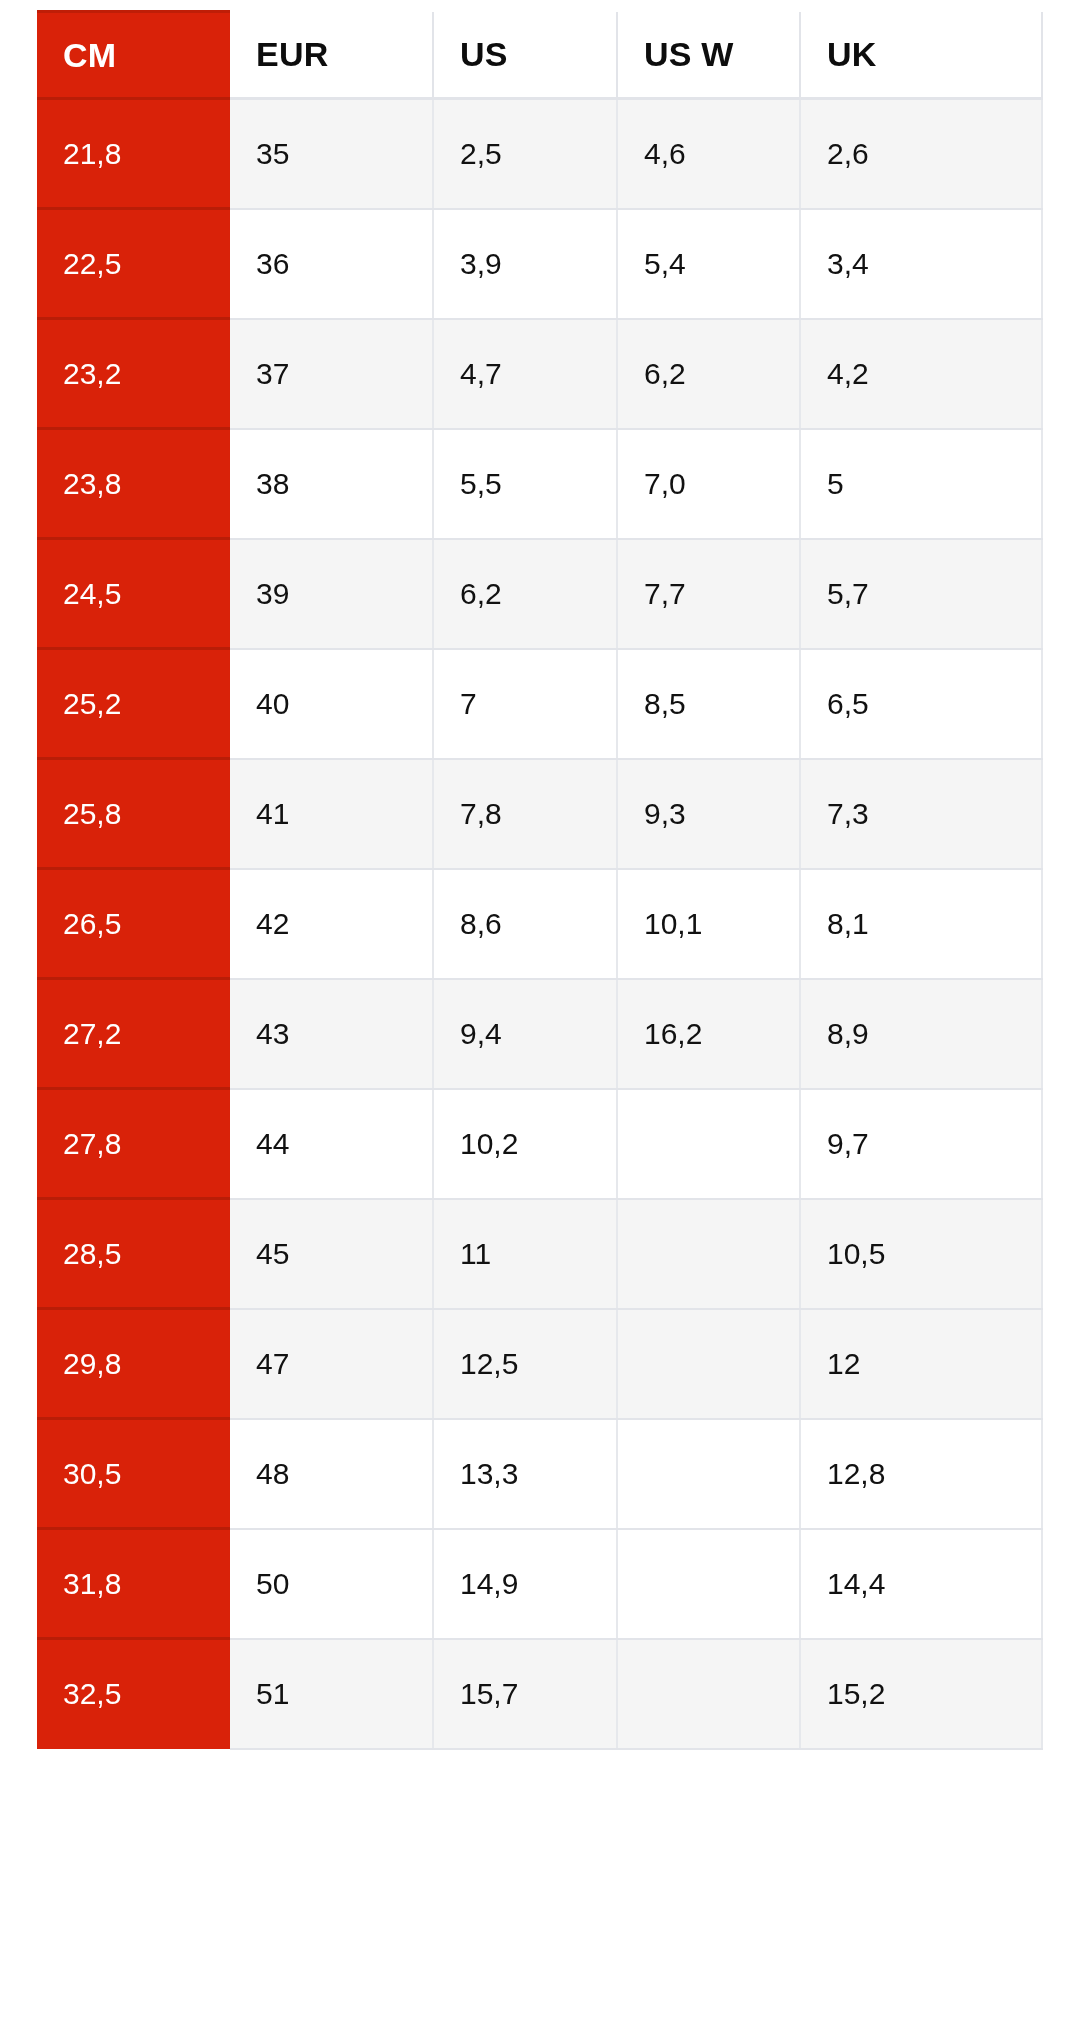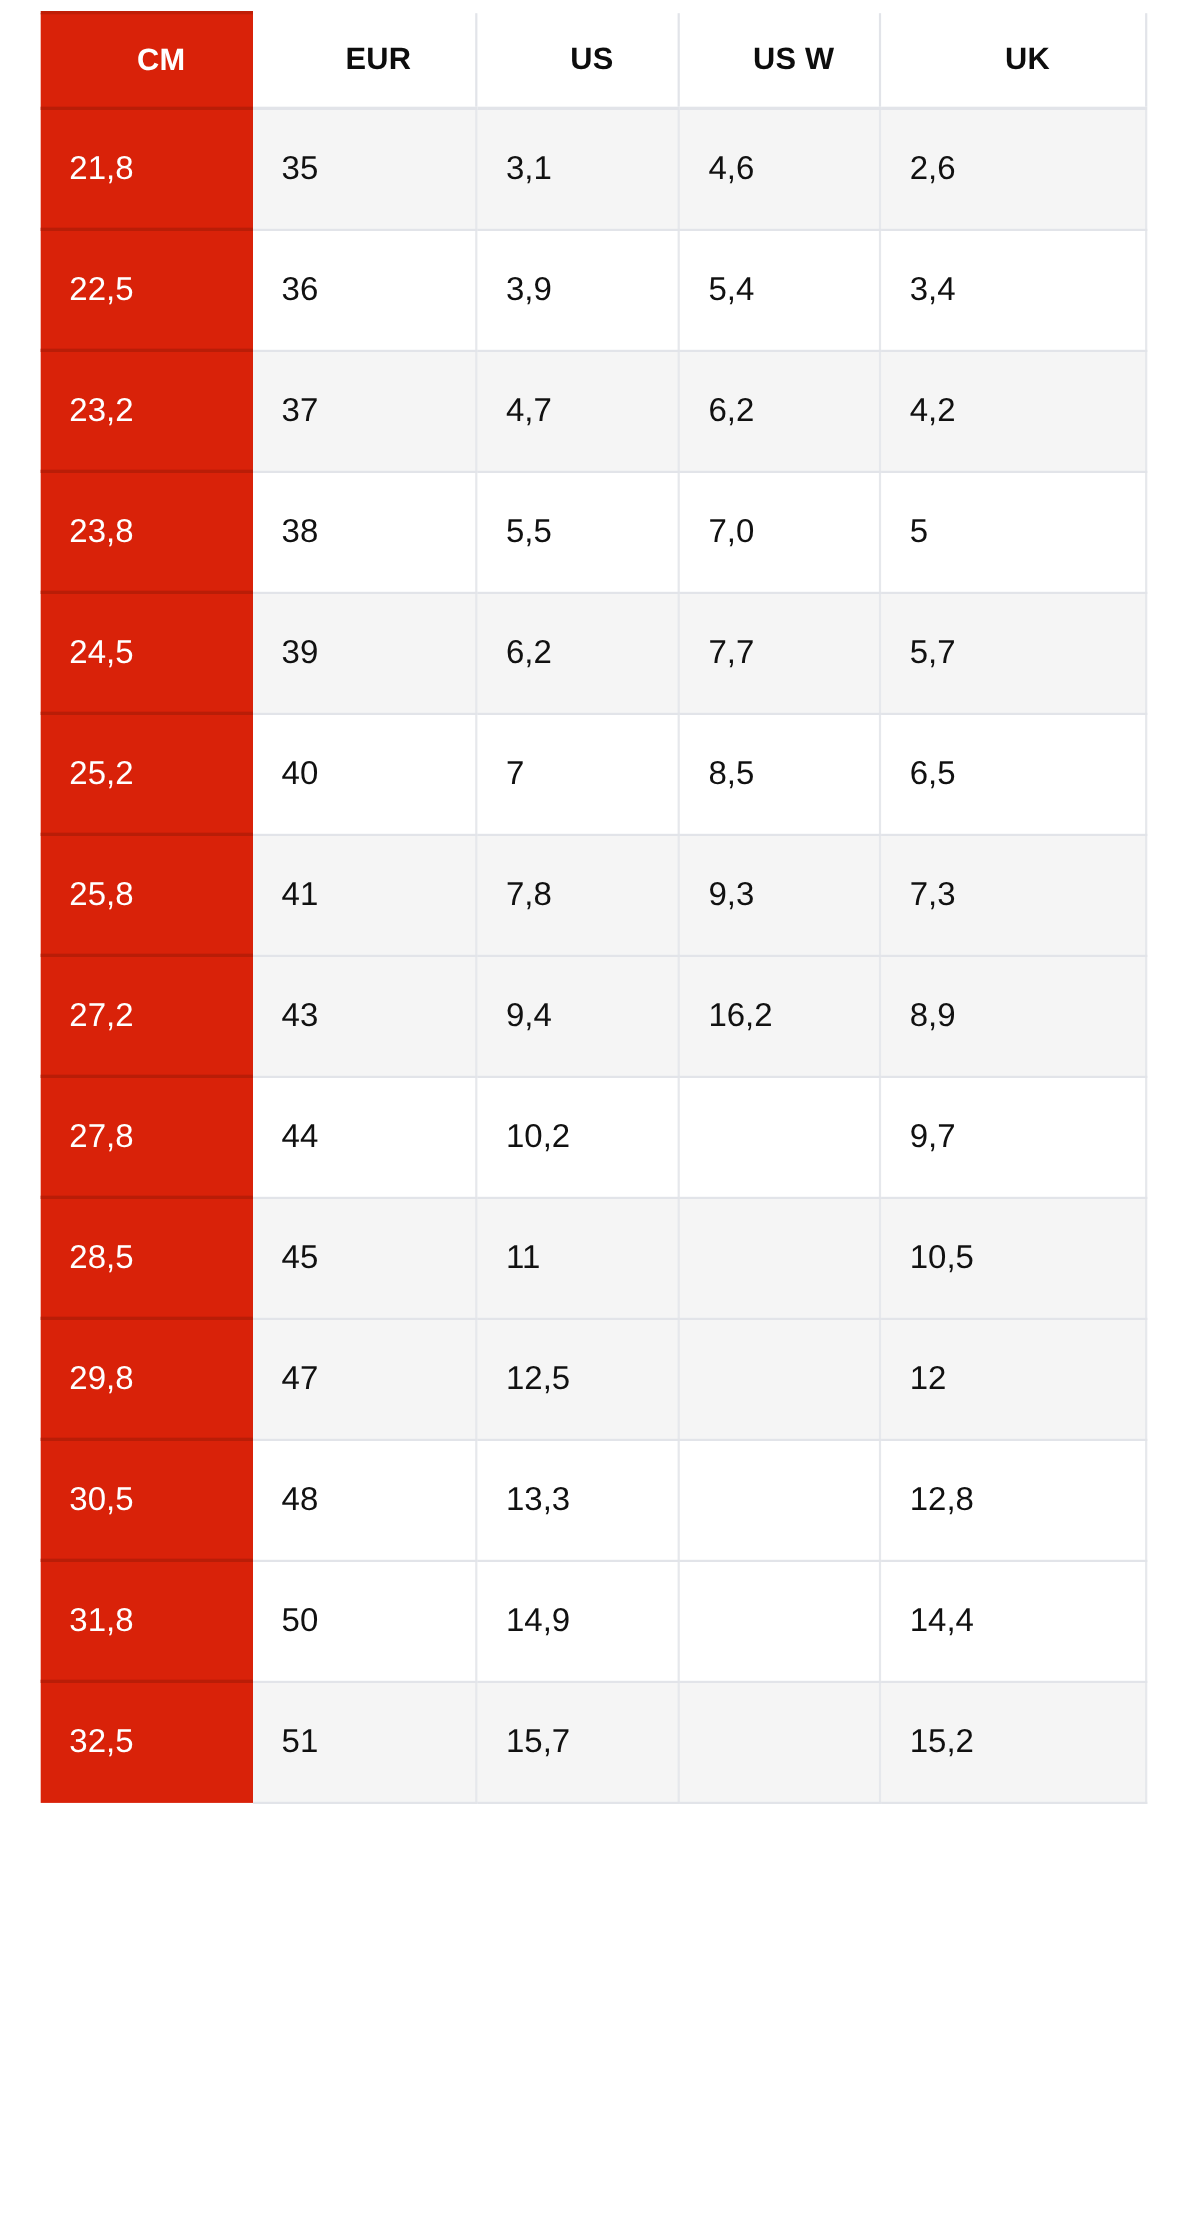--- a/index.html
+++ b/index.html
@@ -40,23 +40,23 @@
   table.size-table col.col-cm  { width: 193px; }
   table.size-table col.col-eur { width: 203px; }
   table.size-table col.col-us  { width: 184px; }
   table.size-table col.col-usw { width: 183px; }
   table.size-table col.col-uk  { width: 242px; }
 
   
   table.size-table thead th {
     height: 87px;
     padding: 0 0 0 26px;
-    text-align: center;
+    text-align: left;
     vertical-align: middle;
-    font-size: 28px;
+    font-size: 34px;
     font-weight: bold;
     letter-spacing: 0.2px;
     color: #0d0d0d;
     background: #ffffff;
     border-right: 2px solid #e2e4e9;
     border-bottom: 3px solid #e2e4e9;
     box-sizing: border-box;
   }
   table.size-table thead th.th-uk {
     border-right: 2px solid #e2e4e9;
@@ -128,21 +128,21 @@
           <th class="th-us">US</th>
           <th class="th-usw">US W</th>
           <th class="th-uk">UK</th>
         </tr>
       </thead>
 
       <tbody id="size-table-body">
           <tr class="row-odd">
             <td class="cell-cm">21,8</td>
             <td>35</td>
-            <td>3,1</td>
+            <td>2,5</td>
             <td>4,6</td>
             <td>2,6</td>
           </tr>
           <tr class="row-even">
             <td class="cell-cm">22,5</td>
             <td>36</td>
             <td>3,9</td>
             <td>5,4</td>
             <td>3,4</td>
           </tr>
@@ -174,20 +174,27 @@
             <td>8,5</td>
             <td>6,5</td>
           </tr>
           <tr class="row-odd">
             <td class="cell-cm">25,8</td>
             <td>41</td>
             <td>7,8</td>
             <td>9,3</td>
             <td>7,3</td>
           </tr>
+          <tr class="row-even">
+            <td class="cell-cm">26,5</td>
+            <td>42</td>
+            <td>8,6</td>
+            <td>10,1</td>
+            <td>8,1</td>
+          </tr>
           <tr class="row-odd">
             <td class="cell-cm">27,2</td>
             <td>43</td>
             <td>9,4</td>
             <td>16,2</td>
             <td>8,9</td>
           </tr>
           <tr class="row-even">
             <td class="cell-cm">27,8</td>
             <td>44</td>

